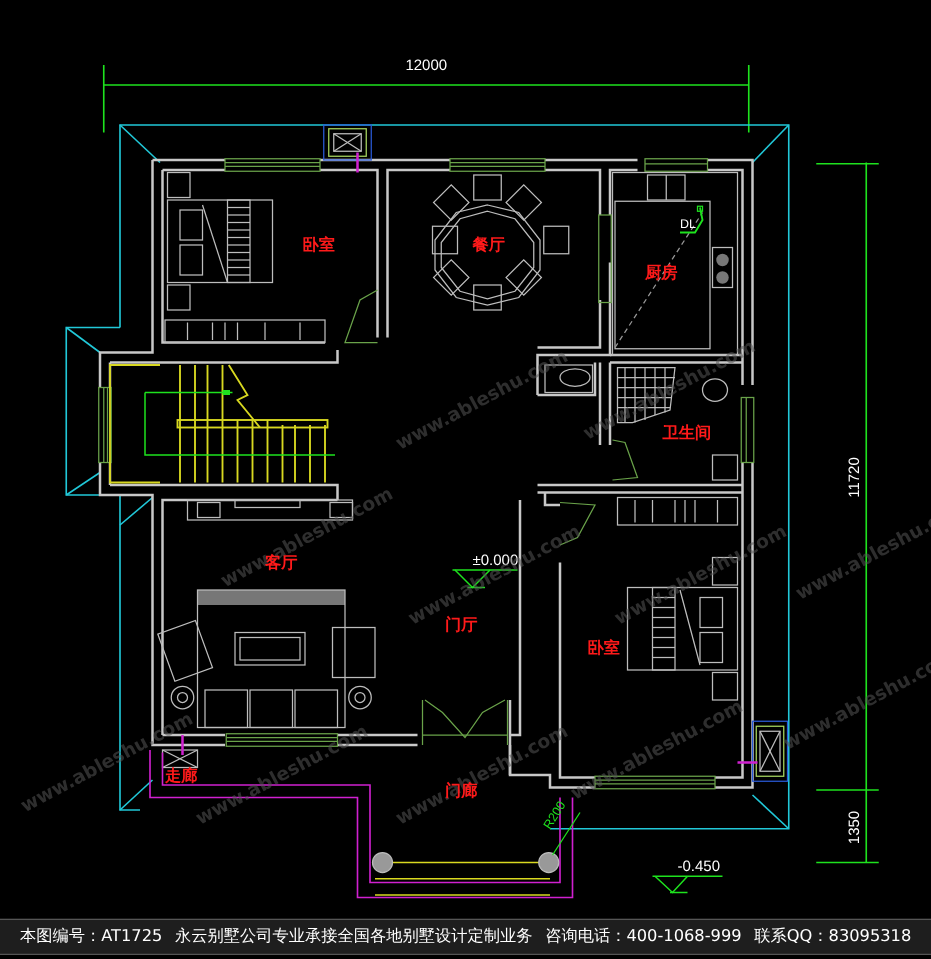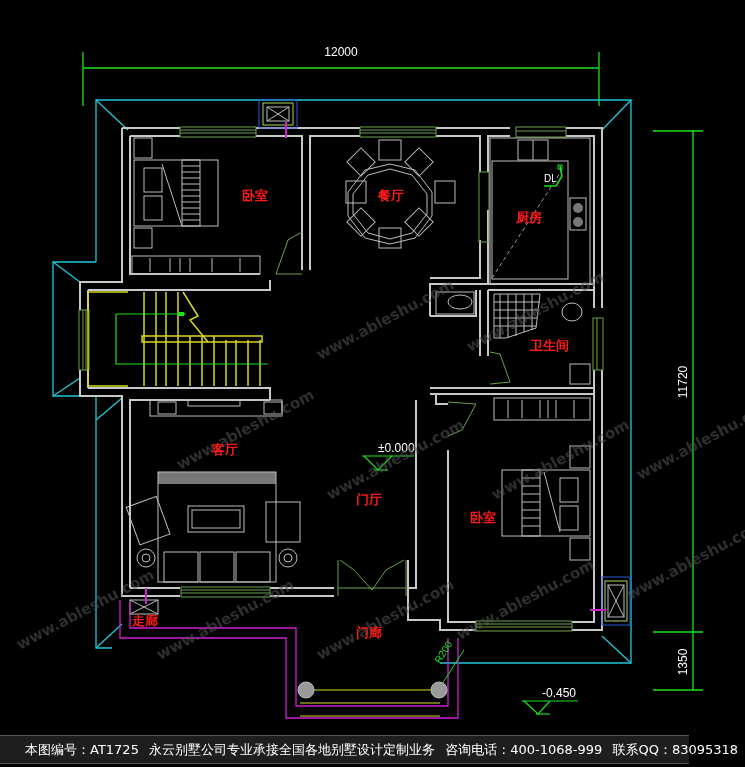--- a/index.html
+++ b/index.html
@@ -10,24 +10,24 @@
   .wm { fill:#555; font-size:15px; font-weight:bold; opacity:0.55; font-family:"DejaVu Sans", sans-serif; }
   .wall { fill:none; stroke:#c8c8c8; stroke-width:2; }
   .furn { fill:none; stroke:#bdbdbd; stroke-width:1; }
   .win { fill:none; stroke:#6aa34a; stroke-width:1; }
   .door { fill:none; stroke:#6aa34a; stroke-width:1; }
   .roof { fill:none; stroke:#21c8d8; stroke-width:1.3; }
   .dim { fill:none; stroke:#1ee21e; stroke-width:1.3; }
   .stair { fill:none; stroke:#d8d820; stroke-width:1.5; }
   .mag { fill:none; stroke:#d020d0; stroke-width:1.3; }
   #footer {
-    position:absolute; left:0; top:735px; width:667px; height:27px;
+    position:absolute; left:0; top:735px; width:745px; height:27px;
     background:#1e1e1e; border-top:1px solid #555; border-bottom:1px solid #555;
     color:#fff; font-size:13px; line-height:27px; white-space:nowrap;
-    font-family:"DejaVu Sans", sans-serif; text-align:center; letter-spacing:0;padding-left:22px;
+    font-family:"DejaVu Sans", sans-serif; text-align:center; letter-spacing:0;
   }
   #footer span { margin:0 3px; }
 </style>
 </head>
 <body>
 
 <svg id="plan" viewBox="0 0 745 767" xmlns="http://www.w3.org/2000/svg">
 
   <g>
     <line class="dim" x1="83" y1="68" x2="599" y2="68"></line>

